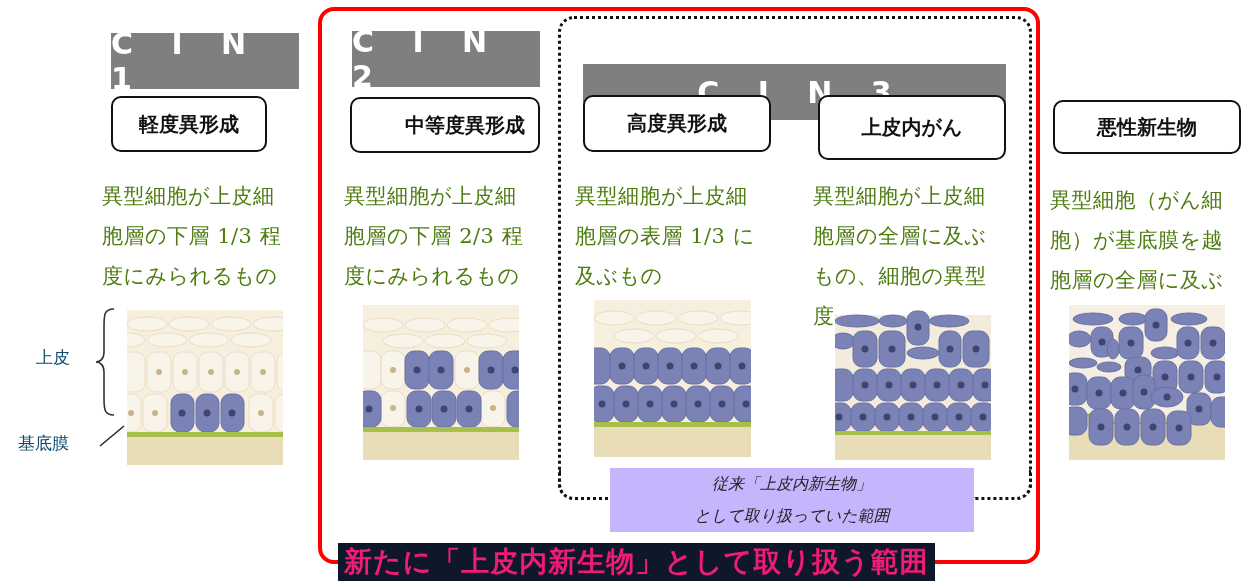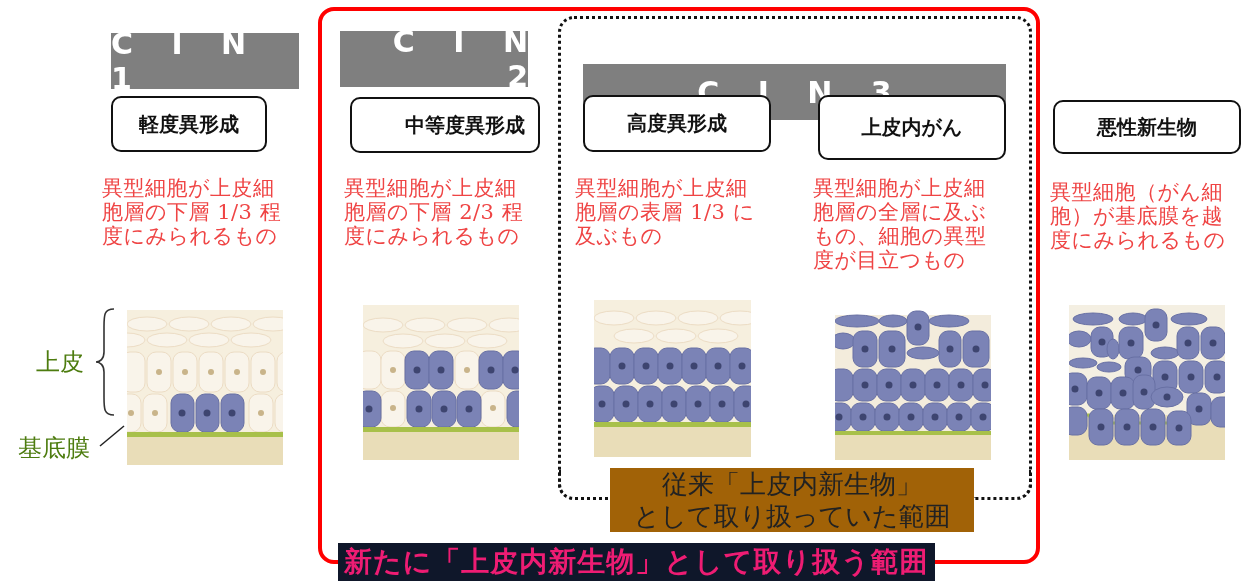--- a/index.html
+++ b/index.html
@@ -4,42 +4,42 @@
 <style>
   html, body { margin:0; padding:0; background:#ffffff; }
   body { width:1260px; height:586px; position:relative; overflow:hidden;
          font-family:"DejaVu Sans","Liberation Sans",sans-serif; color:#111; }
   .abs { position:absolute; }
   .cin-bar { background:#7f7f7f; color:#ffffff; display:flex; align-items:center; justify-content:center;
              font-family:"DejaVu Sans","Liberation Sans",sans-serif; font-weight:bold; font-size:30px; letter-spacing:14px; }
   .cin-bar span { margin-right:-14px; }
   .label-box { border:2px solid #111; border-radius:10px; background:#fff; display:flex; align-items:center; justify-content:center;
                font-family:"DejaVu Sans","Liberation Sans",sans-serif; font-size:20px; font-weight:bold; box-sizing:border-box; }
-  .desc { font-family:"DejaVu Serif","Liberation Serif",serif; font-size:21px; line-height:24px; color:#ef4444; white-space:pre; letter-spacing:0.5px; }
+  .desc { font-family:"DejaVu Serif","Liberation Serif",serif; font-size:21px; line-height:40px; color:#4d7c0f; white-space:pre; letter-spacing:0.5px; }
   .red-frame { border:4px solid #ff0000; border-radius:16px; box-sizing:border-box; }
   .dot-frame { border:3px dotted #111; border-radius:16px; border-bottom:none; box-sizing:border-box; }
   .tissue { overflow:hidden; background:#f6efde; }
   .tissue svg { display:block; }
-  .legacy-label { font-family:"DejaVu Serif","Liberation Serif",serif; font-size:26px; line-height:32px; text-align:center; white-space:pre; color:#222; background:#a16207; }
+  .legacy-label { font-family:"DejaVu Serif","Liberation Serif",serif; font-size:16px; line-height:32px; text-align:center; white-space:pre; color:#222; background:#c4b5fd;font-style:italic; }
   .new-scope { font-family:"DejaVu Sans","Liberation Sans",sans-serif; font-size:28px; font-weight:bold; color:#ee1c73; background:#0f172a; white-space:nowrap; letter-spacing:1px; }
-  .side-label { font-family:"DejaVu Serif","Liberation Serif",serif; font-size:24px; color:#4d7c0f; }
+  .side-label { font-family:"DejaVu Serif","Liberation Serif",serif; font-size:17px; color:#0c4a6e; }
 </style>
 </head>
 <body>
 
 <div class="abs red-frame" style="left:318px; top:7px; width:722px; height:557px;"></div>
 
 <div class="abs dot-frame" style="left:558px; top:16px; width:474px; height:484px;"></div>
 <div class="abs" style="left:558px; top:470px; width:50px; height:30px; border-left:3px dotted #111; border-bottom:3px dotted #111; border-bottom-left-radius:16px; box-sizing:border-box;"></div>
 <div class="abs" style="left:974px; top:470px; width:58px; height:30px; border-right:3px dotted #111; border-bottom:3px dotted #111; border-bottom-right-radius:16px; box-sizing:border-box;"></div>
 
 <div class="abs cin-bar" style="left:111px; top:33px; width:188px; height:56px;">
   <span>C I N 1</span>
 </div>
-<div class="abs cin-bar" style="left:340px; top:31px; width:188px; height:56px;text-align:right;">
+<div class="abs cin-bar" style="left:352px; top:31px; width:188px; height:56px;">
   <span>C I N 2</span>
 </div>
 <div class="abs cin-bar" style="left:583px; top:30px; width:423px; height:56px;margin-top:34px;">
   <span>C I N 3</span>
 </div>
 
 <div class="abs label-box" style="left:111px; top:96px; width:156px; height:56px;">
   <span>軽度異形成</span>
 </div>
 <div class="abs label-box" style="left:350px; top:97px; width:190px; height:56px;padding-left:40px;">
@@ -63,21 +63,21 @@
 度にみられるもの</div>
 <div class="abs desc" style="left:575px; top:176px;">異型細胞が上皮細
 胞層の表層 1/3 に
 及ぶもの</div>
 <div class="abs desc" style="left:813px; top:176px;">異型細胞が上皮細
 胞層の全層に及ぶ
 もの、細胞の異型
 度が目立つもの</div>
 <div class="abs desc" style="left:1050px; top:180px;">異型細胞（がん細
 胞）が基底膜を越
-度にみられるもの</div>
+胞層の全層に及ぶ</div>
 
 <div class="abs side-label" style="left:36px; top:346px;">上皮</div>
 <svg class="abs" style="left:94px; top:307px;" width="24" height="110" viewBox="0 0 24 110">
   <path d="M20 2 C10 2 10 8 10 20 L10 45 C10 52 6 55 2 55 C6 55 10 58 10 65 L10 90 C10 102 10 108 20 108" fill="none" stroke="#333" stroke-width="1.6"></path>
 </svg>
 <div class="abs side-label" style="left:18px; top:432px;">基底膜</div>
 <svg class="abs" style="left:98px; top:422px;" width="30" height="28">
   <line x1="2" y1="24" x2="26" y2="4" stroke="#222" stroke-width="1.5"></line>
 </svg>
 

